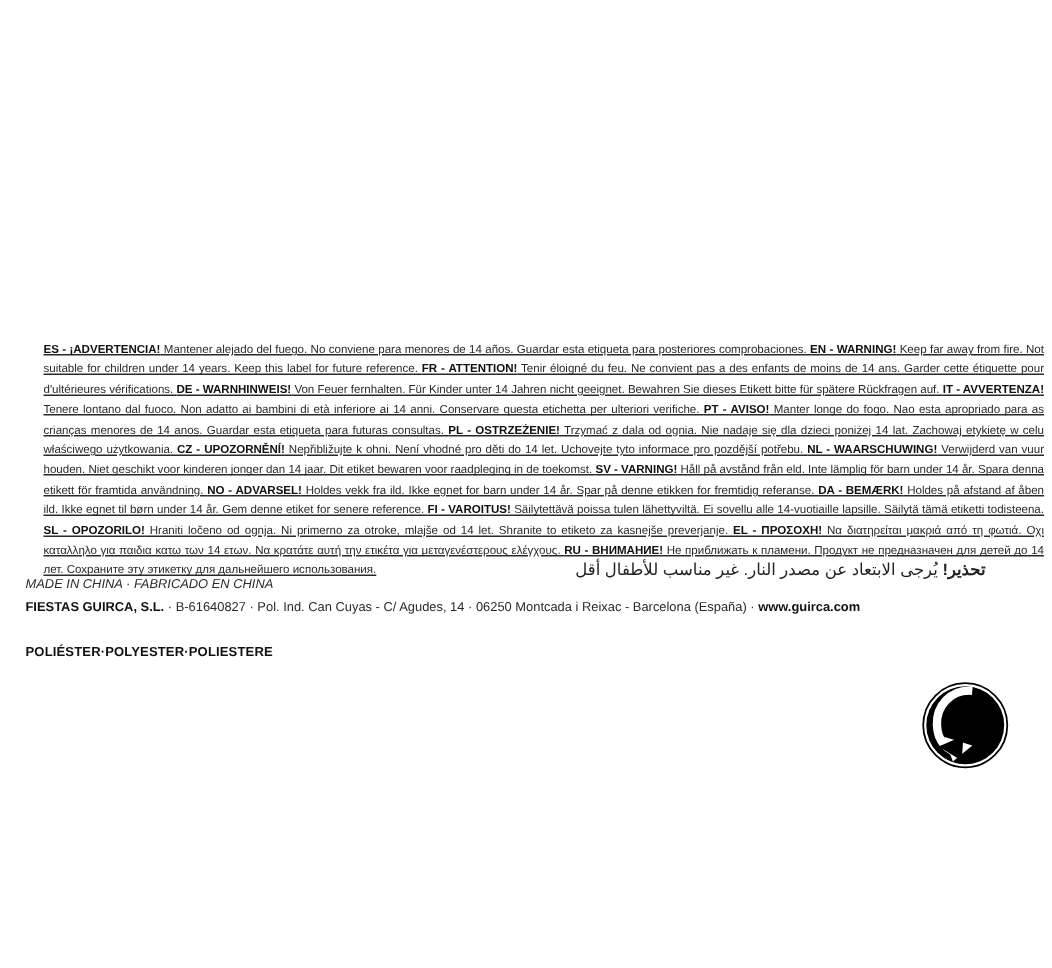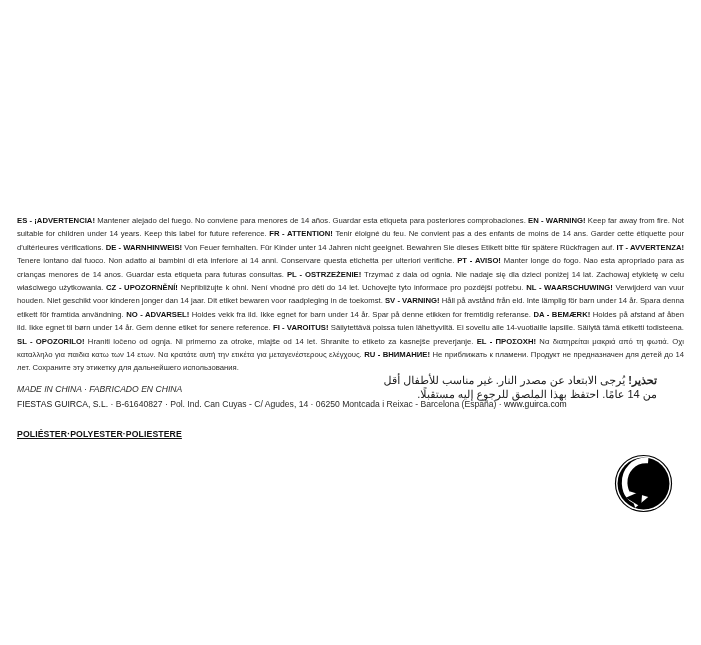--- a/index.html
+++ b/index.html
@@ -10,25 +10,26 @@
     background: #ffffff;
     overflow: hidden;
     font-family: "Liberation Sans", sans-serif;
     color: #1d1d1b;
   }
   .warning-text {
     position: absolute;
     left: 17px;
     top: 214px;
     width: 667px;
-    margin: 0;
+    margin: 12px;
     font-size: 7.7px;
     line-height: 13.4px;
     text-align: justify;
     color: #2a2a28;
+    text-decoration: underline;
   }
   .warning-text b { font-weight: bold; color: #111; }
   .arabic-block {
     position: absolute;
     top: 374px;
     right: 44px;
     direction: rtl;
     text-align: right;
     font-size: 11px;
     line-height: 13.5px;
@@ -45,50 +46,48 @@
     font-style: italic;
   }
   .company-line {
     position: absolute;
     left: 17px;
     top: 399px;
     font-size: 8.6px;
     color: #2a2a28;
     white-space: nowrap;
   }
-  .company-line b { font-weight: normal; color: #111; text-align: right; }
+  .company-line b { font-weight: bold; color: #111; text-align: right; }
   .material-line {
     position: absolute;
     left: 17px;
     top: 429px;
     font-size: 8.7px;
     font-weight: bold;
     letter-spacing: 0.1px;
     color: #111;
-    text-decoration: underline;
   }
   .green-dot {
     position: absolute;
     left: 614px;
     top: 454px;
     width: 59px;
     height: 59px;
   }
   .green-dot svg { display: block; width: 100%; height: 100%; }
 </style>
 </head>
 <body>
 
 <div class="page">
 
   <p class="warning-text"><b>ES - ¡ADVERTENCIA!</b> Mantener alejado del fuego. No conviene para menores de 14 años. Guardar esta etiqueta para posteriores comprobaciones. <b>EN - WARNING!</b> Keep far away from fire. Not suitable for children under 14 years. Keep this label for future reference. <b>FR - ATTENTION!</b> Tenir éloigné du feu. Ne convient pas a des enfants de moins de 14 ans. Garder cette étiquette pour d'ultérieures vérifications. <b>DE - WARNHINWEIS!</b> Von Feuer fernhalten. Für Kinder unter 14 Jahren nicht geeignet. Bewahren Sie dieses Etikett bitte für spätere Rückfragen auf. <b>IT - AVVERTENZA!</b> Tenere lontano dal fuoco. Non adatto ai bambini di età inferiore ai 14 anni. Conservare questa etichetta per ulteriori verifiche. <b>PT - AVISO!</b> Manter longe do fogo. Nao esta apropriado para as crianças menores de 14 anos. Guardar esta etiqueta para futuras consultas. <b>PL - OSTRZEŻENIE!</b> Trzymać z dala od ognia. Nie nadaje się dla dzieci poniżej 14 lat. Zachowaj etykietę w celu właściwego użytkowania. <b>CZ - UPOZORNĚNÍ!</b> Nepřibližujte k ohni. Není vhodné pro děti do 14 let. Uchovejte tyto informace pro pozdější potřebu. <b>NL - WAARSCHUWING!</b> Verwijderd van vuur houden. Niet geschikt voor kinderen jonger dan 14 jaar. Dit etiket bewaren voor raadpleging in de toekomst. <b>SV - VARNING!</b> Håll på avstånd från eld. Inte lämplig för barn under 14 år. Spara denna etikett för framtida användning. <b>NO - ADVARSEL!</b> Holdes vekk fra ild. Ikke egnet for barn under 14 år. Spar på denne etikken for fremtidig referanse. <b>DA - BEMÆRK!</b> Holdes på afstand af åben ild. Ikke egnet til børn under 14 år. Gem denne etiket for senere reference. <b>FI - VAROITUS!</b> Säilytettävä poissa tulen lähettyviltä. Ei sovellu alle 14-vuotiaille lapsille. Säilytä tämä etiketti todisteena. <b>SL - OPOZORILO!</b> Hraniti ločeno od ognja. Ni primerno za otroke, mlajše od 14 let. Shranite to etiketo za kasnejše preverjanje. <b>EL - ΠΡΟΣΟΧΗ!</b> Να διατηρείται μακριά από τη φωτιά. Οχι καταλληλο για παιδια κατω των 14 ετων. Να κρατάτε αυτή την ετικέτα για μεταγενέστερους ελέγχους. <b>RU - ВНИМАНИЕ!</b> Не приближать к пламени. Продукт не предназначен для детей до 14 лет. Сохраните эту этикетку для дальнейшего использования.</p>
 
   <div class="arabic-block">
     <b>تحذير!</b><span> يُرجى الابتعاد عن مصدر النار. غير مناسب للأطفال أقل</span><br>
-    <span>من 14 عامًا. احتفظ بهذا الملصق للرجوع إليه مستقبلًا.</span>
   </div>
 
   <div class="origin-line">MADE IN CHINA · FABRICADO EN CHINA</div>
 
   <div class="company-line">
     <b>FIESTAS GUIRCA, S.L.</b><span> · B-61640827 · Pol. Ind. Can Cuyas - C/ Agudes, 14 · 06250 Montcada i Reixac - Barcelona (España) · </span><b>www.guirca.com</b>
   </div>
 
   <div class="material-line">POLIÉSTER·POLYESTER·POLIESTERE</div>
 

